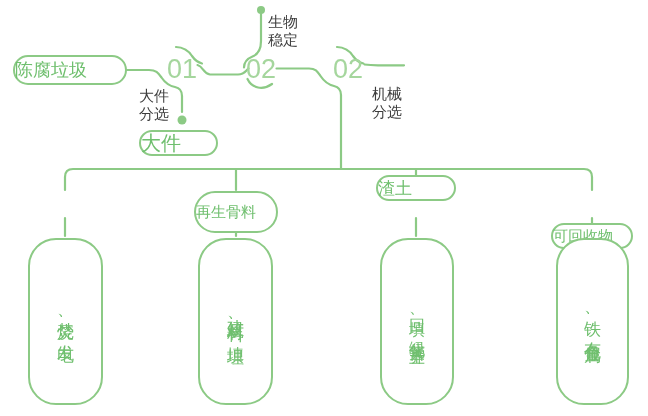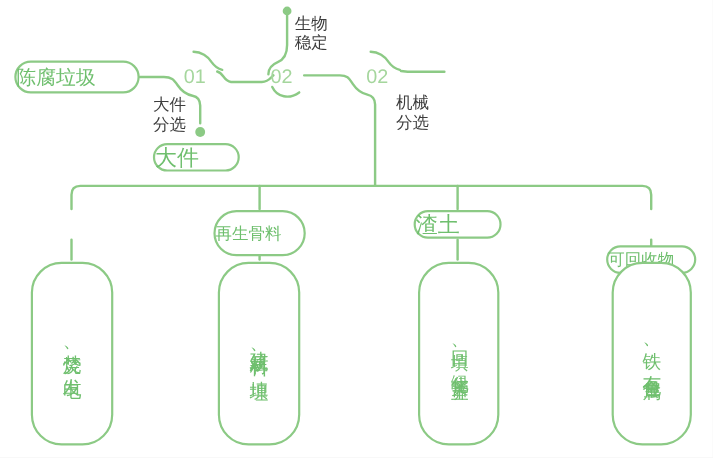--- a/index.html
+++ b/index.html
@@ -17,21 +17,21 @@
     overflow:hidden;
   }
   .stage svg{position:absolute;left:0;top:0;}
   .pill{
     position:absolute;border:2px solid var(--line-green);border-radius:999px;
     display:flex;align-items:center;justify-content:flex-start;
     color:var(--text-green);background:var(--background);
     white-space:nowrap;
   }
   .stepnum{
-    position:absolute;color:var(--step-green);font-size:18px;line-height:27px;
+    position:absolute;color:var(--step-green);font-size:27px;line-height:27px;
     letter-spacing:0px;background:transparent;
   }
   .lbl{
     position:absolute;color:var(--label-dark);font-size:15px;line-height:17.5px;
     width:34px;word-break:break-all;
   }
   .rbox{
     position:absolute;border:2px solid var(--line-green);border-radius:28px;
     display:flex;align-items:center;justify-content:center;
     background:var(--background);
@@ -81,30 +81,30 @@
   <div class="pill" style="left:13px;top:55px;width:114px;height:30px;font-size:18px;">
     <span>陈腐垃圾</span>
   </div>
 
   <span class="stepnum" style="left:167px;top:56px;">01</span>
   <span class="stepnum" style="left:246px;top:56px;">02</span>
   <span class="stepnum" style="left:333px;top:56px;">02</span>
 
   <div class="lbl" style="left:139px;top:87px;">大件分选</div>
   <div class="lbl" style="left:268px;top:13px;">生物稳定</div>
-  <div class="lbl" style="left:360px;top:85px;">机械分选</div>
+  <div class="lbl" style="left:372px;top:85px;">机械分选</div>
 
   <div class="pill" style="left:139px;top:130px;width:79px;height:26px;font-size:20px;">
     <span>大件</span>
   </div>
 
   <div class="pill" style="left:194px;top:191px;width:84px;height:42px;font-size:15px;">
     <span>再生骨料</span>
   </div>
-  <div class="pill" style="left:376px;top:191px;width:80px;height:26px;font-size:20px;">
+  <div class="pill" style="left:376px;top:175px;width:80px;height:26px;font-size:17px;">
     <span>渣土</span>
   </div>
   <div class="pill" style="left:551px;top:191px;width:82px;height:26px;font-size:15px;margin-top:32px;">
     <span>可回收物</span>
   </div>
 
   <div class="rbox" style="left:28px;top:238px;width:75px;height:167px;">
     <span class="vtext">焚烧、发电</span>
   </div>
   <div class="rbox" style="left:198px;top:238px;width:75px;height:167px;">

